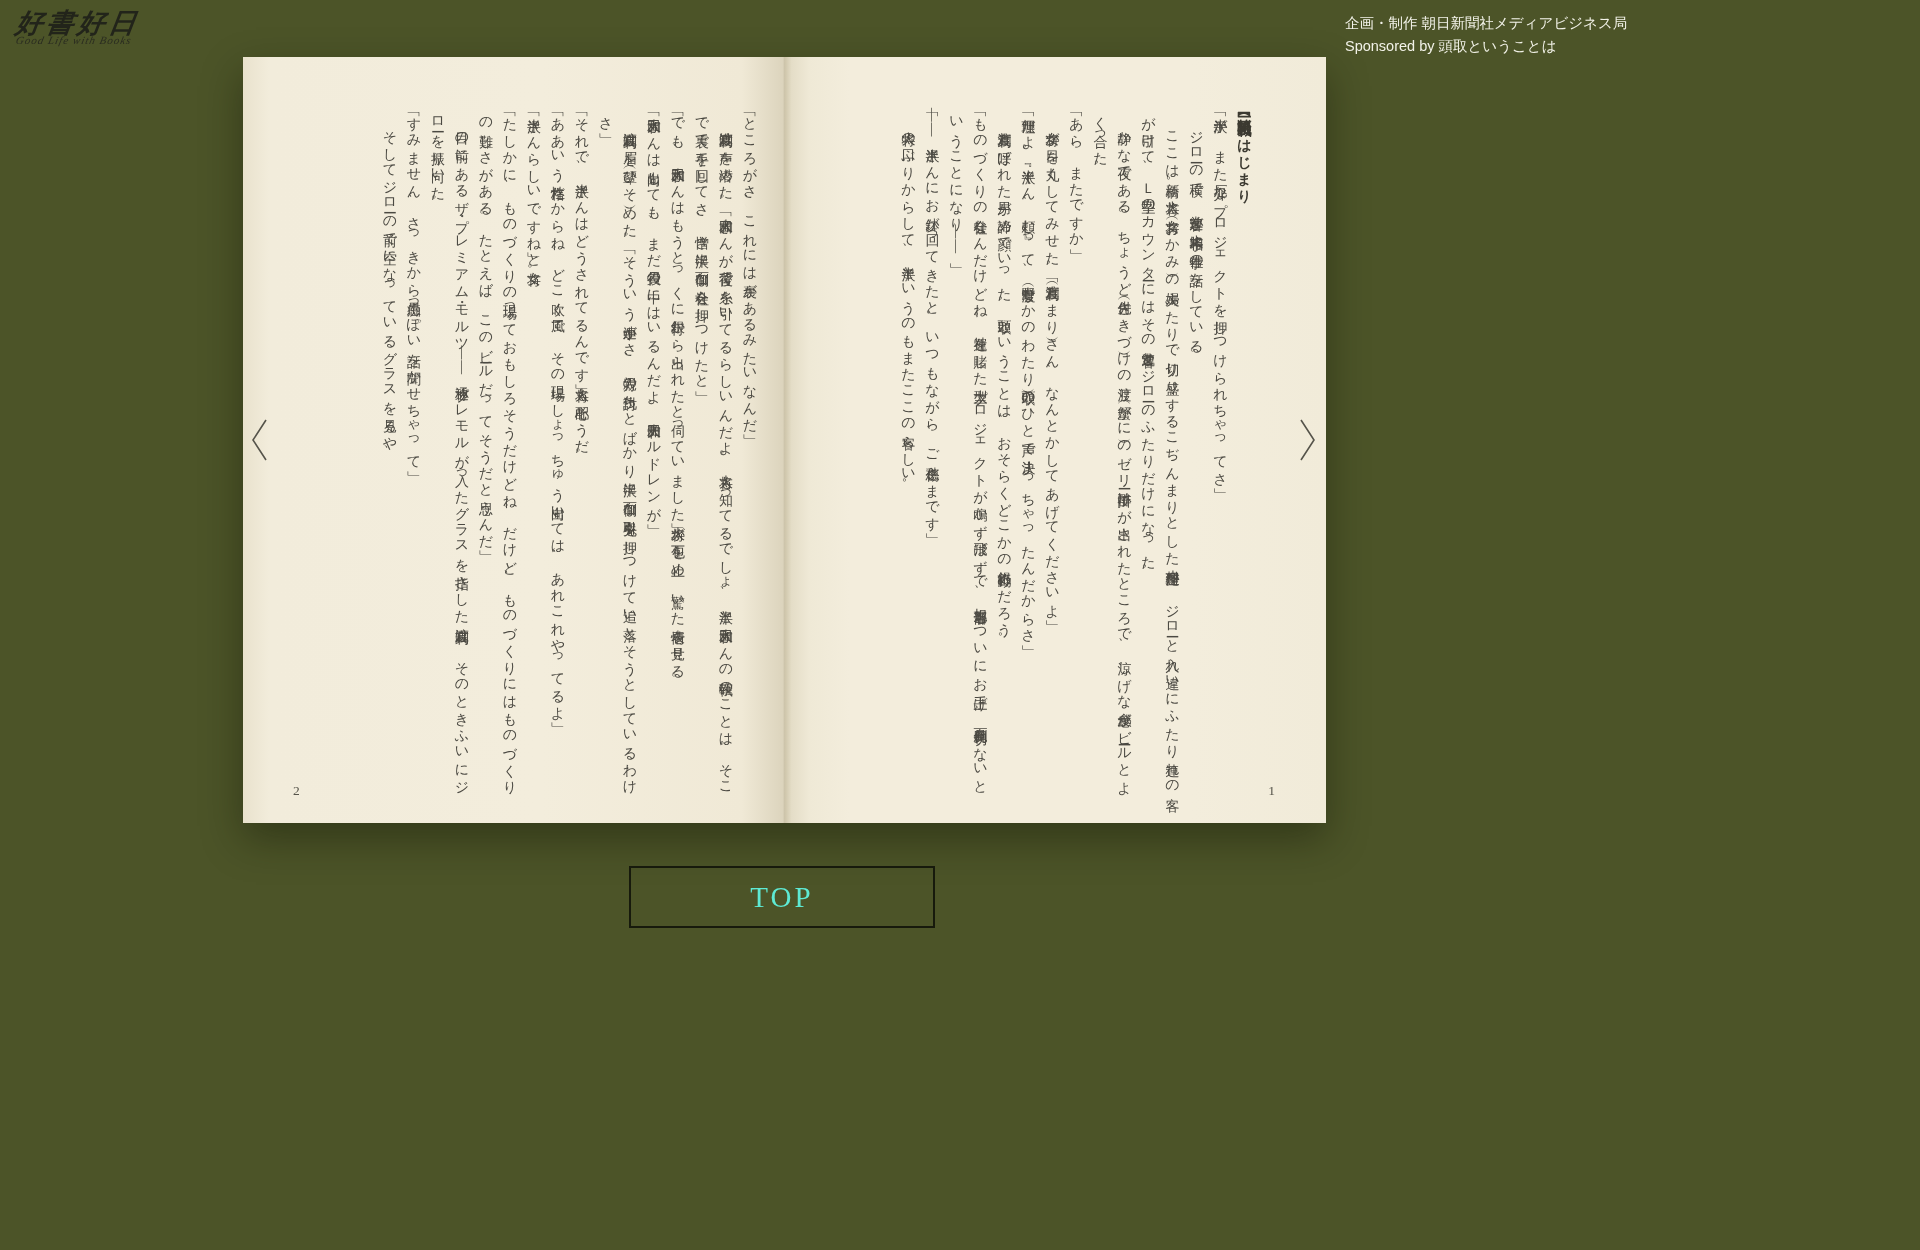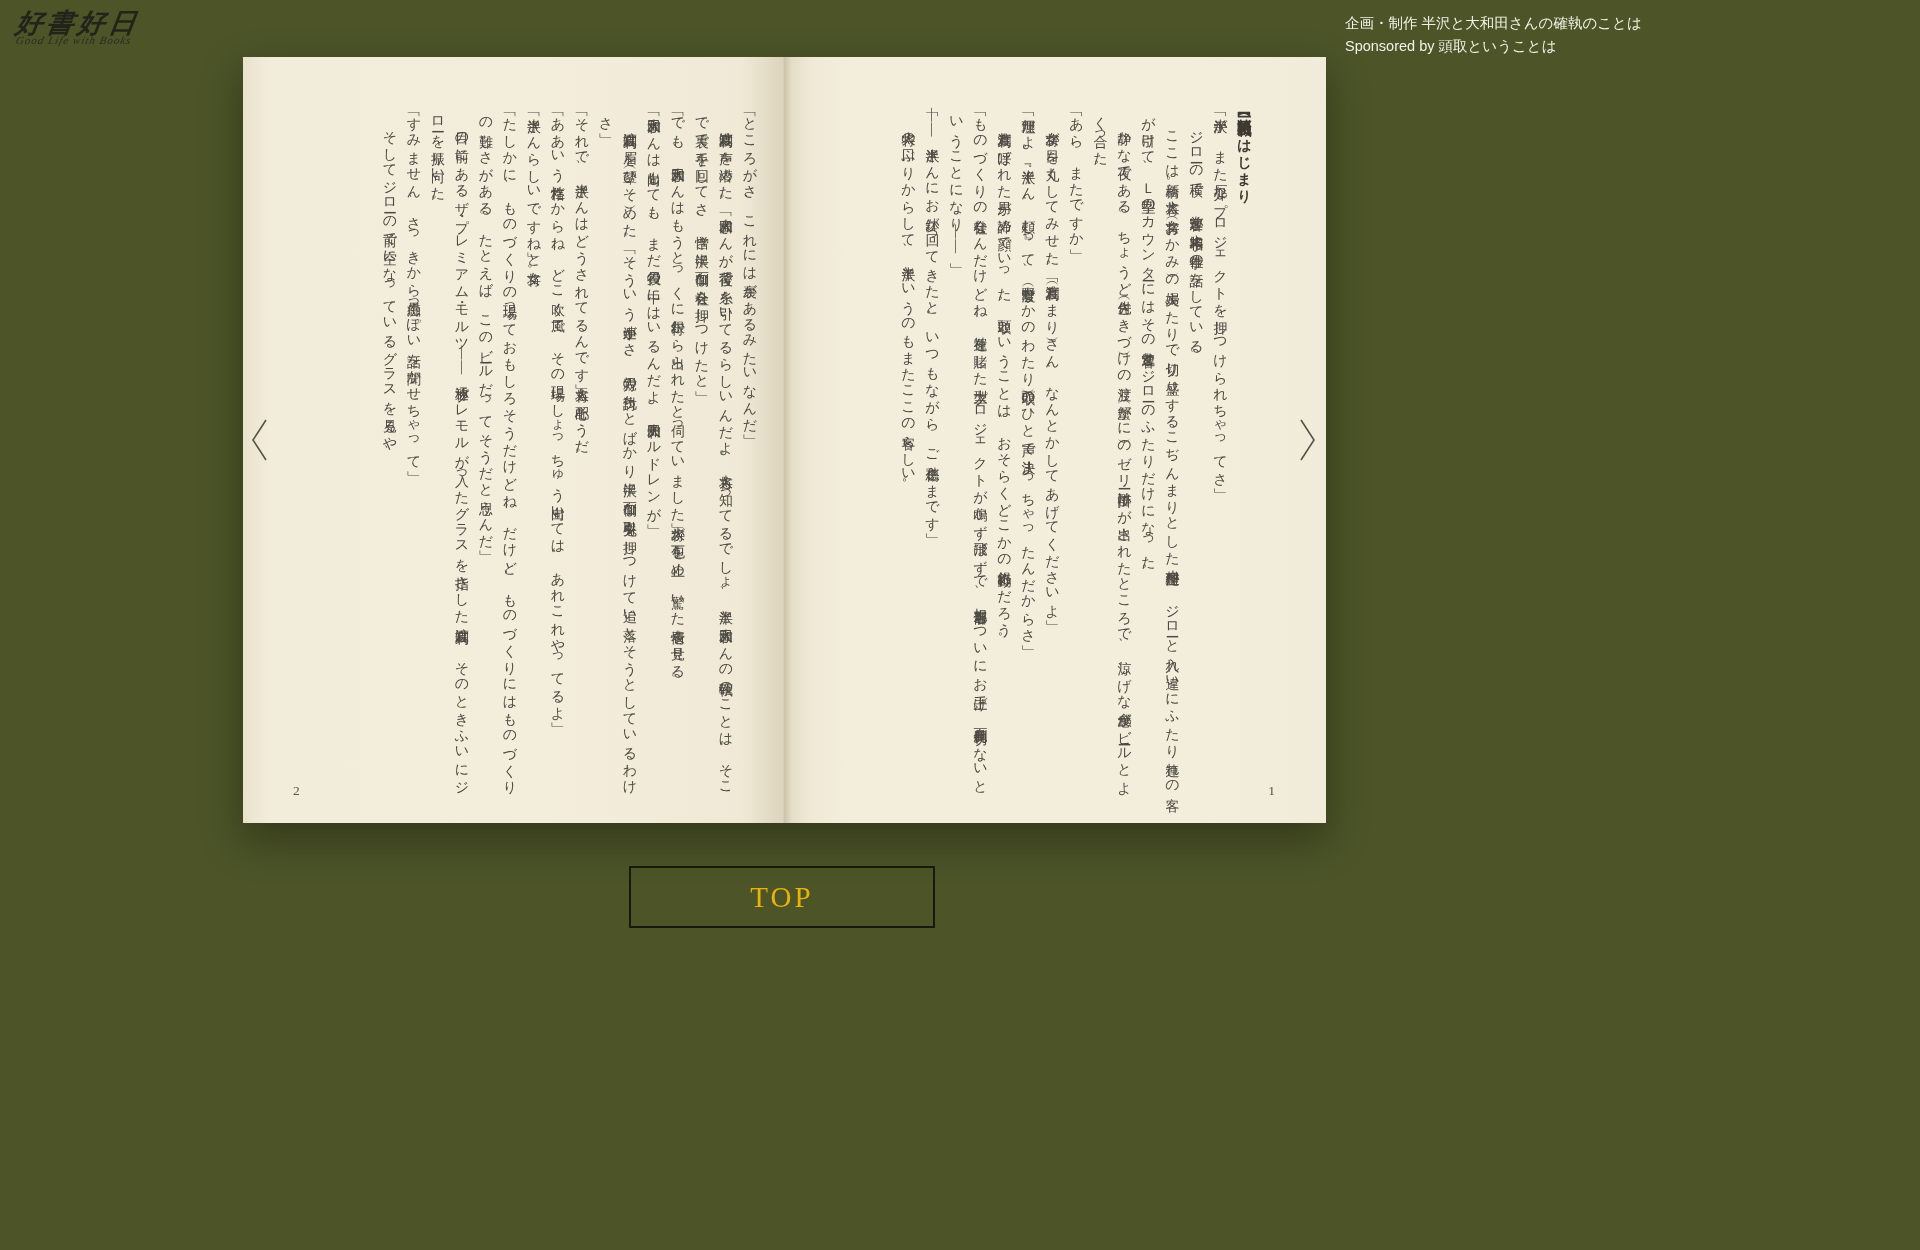--- a/index.html
+++ b/index.html
@@ -72,37 +72,37 @@
     display:flex;align-items:center;justify-content:center;
   }
   .nav-prev{left:244px;}
   .nav-next{left:1292px;}
 
   
   .top-button{
     position:absolute;left:629px;top:866px;width:306px;height:62px;
     background:transparent;
     border:2px solid #171a0c;
-    color:#eab308;
+    color:#5eead4;
     font-family:"Liberation Serif","DejaVu Serif",serif;
     font-size:29px;letter-spacing:3px;
     display:flex;align-items:center;justify-content:center;
     cursor:pointer;box-sizing:border-box;
   }
 </style>
 </head>
 <body>
 
 <div class="logo">
   <div class="logo-kanji">好書好日</div>
   <div class="logo-sub">Good Life with Books</div>
 </div>
 
 <div class="credits">
-  <div>企画・制作 半沢と大和田さんの確執のことは</div>
+  <div>企画・制作 朝日新聞社メディアビジネス局</div>
   <div>Sponsored by 頭取ということは</div>
 </div>
 
 <div class="book">
 
   <div class="page page-left">
     <div class="page-text">
         <p>「ところがさ、これには裏があるみたいなんだ」</p>
         <p class="indent">渡真利は声を潜めた。「大和田さんが背後で糸を引いてるらしいんだよ。大将も知ってるでしょ、半沢と大和田さんの確執のことは。そこで裏で手を回してさ、憎き半沢に面倒な会社を押しつけたと」</p>
         <p>「でも、大和田さんはもうとっくに銀行から出られたと伺っていました」大将が包丁を止め、驚いた表情を見せる。</p>

